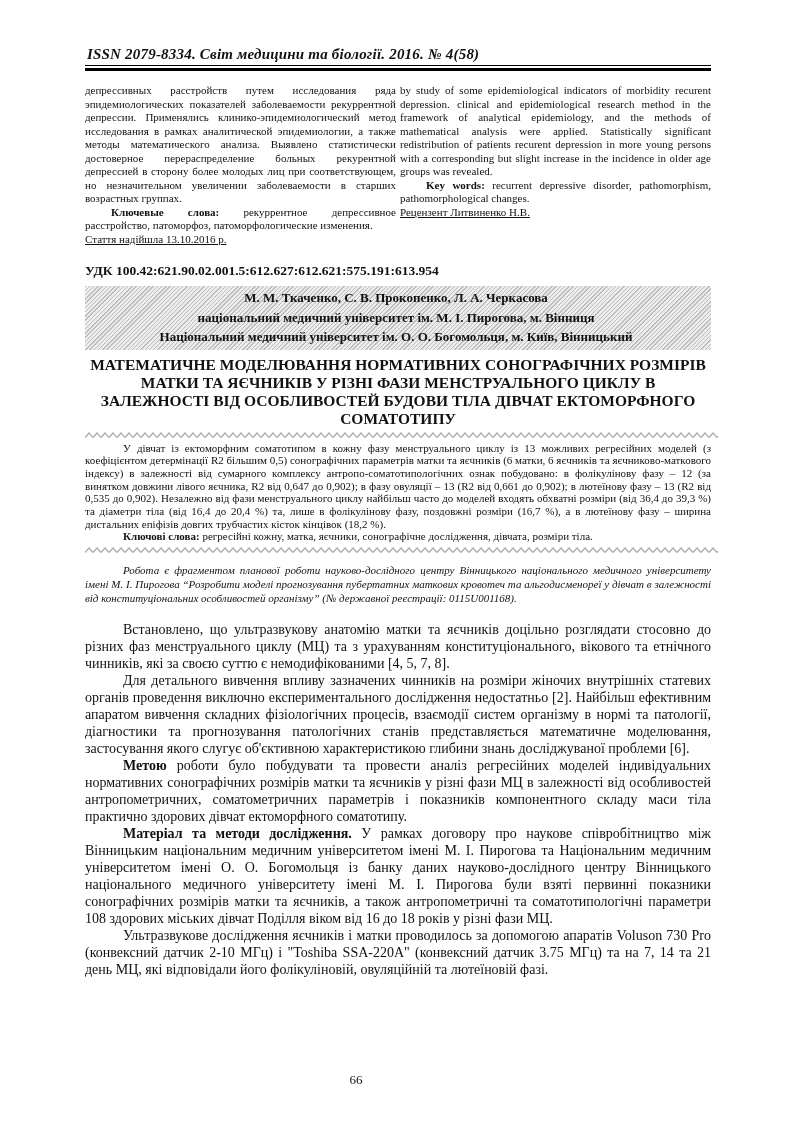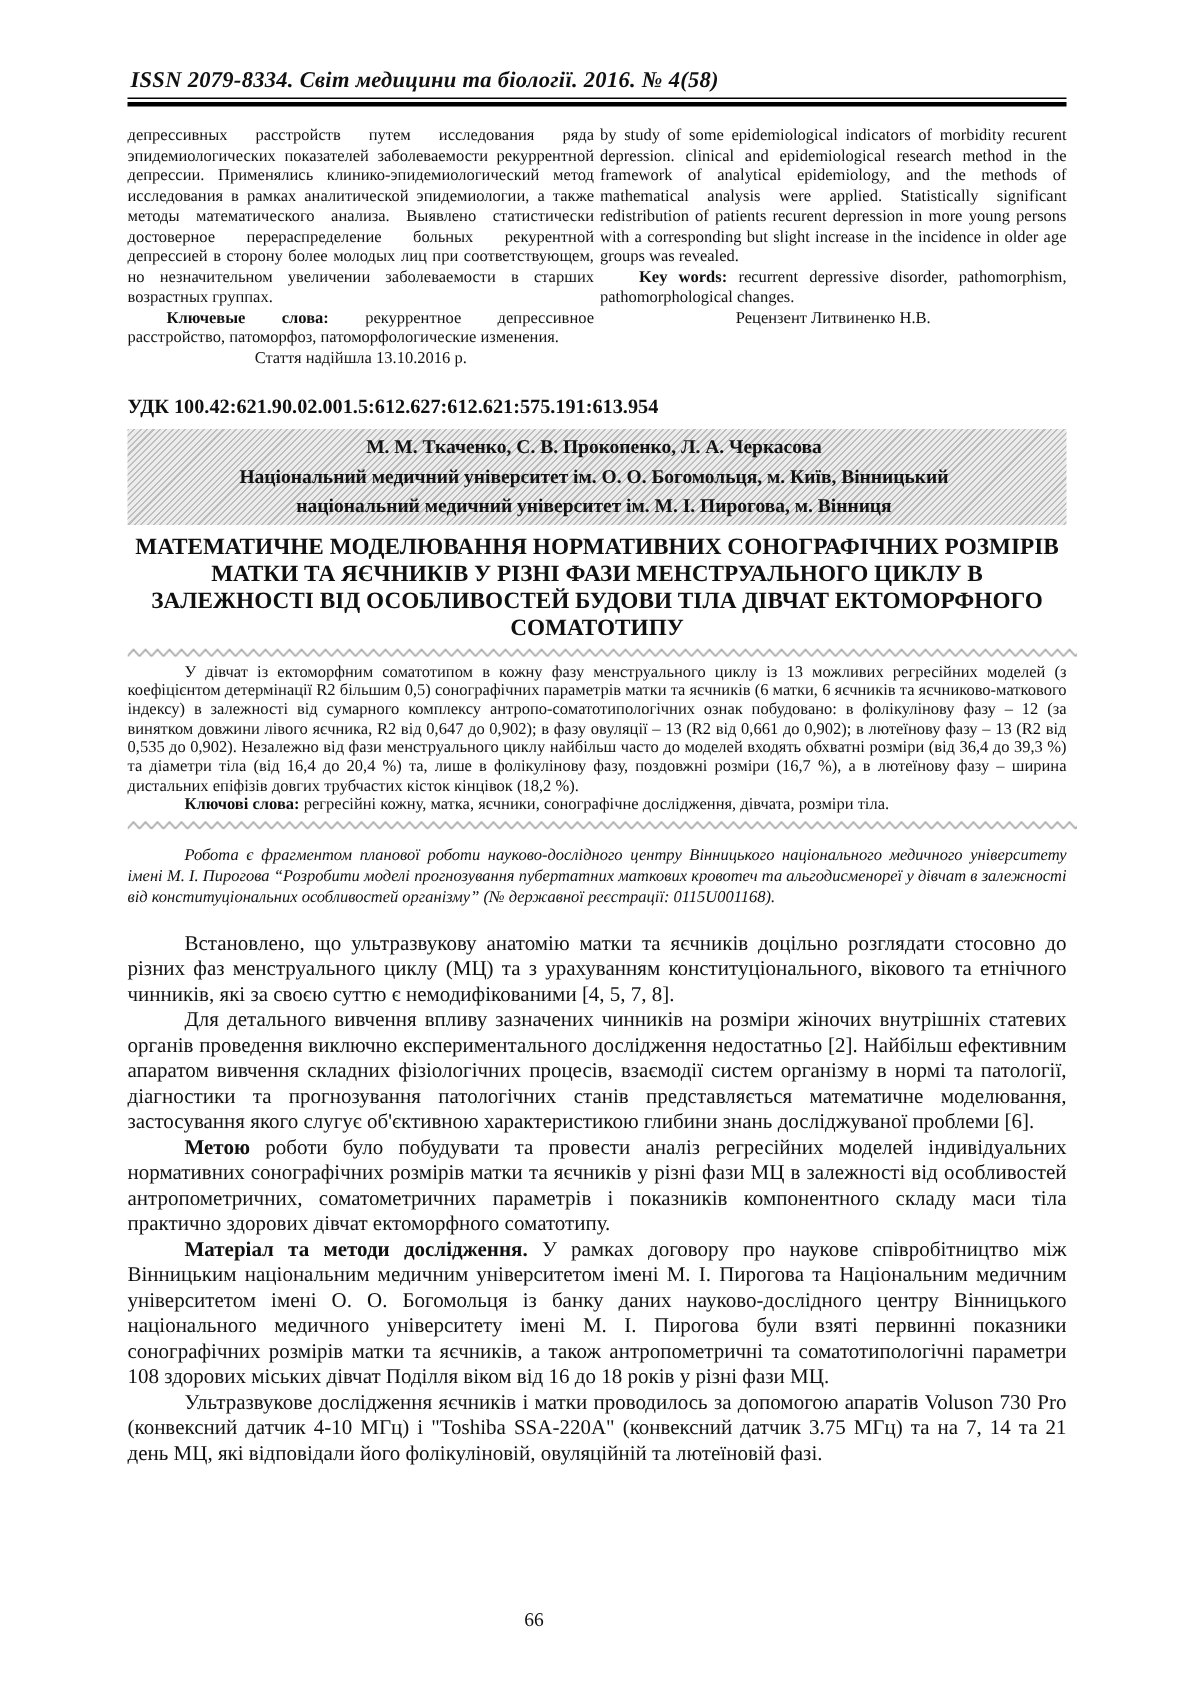--- a/index.html
+++ b/index.html
@@ -25,21 +25,21 @@
   }
 
   
   .columns {
     display: flex; gap: 4px; margin-top: 13px;
     font-size: 11px; line-height: 13.5px;
   }
   .col { flex: 1; text-align: justify; }
   .col p { margin: 0; }
   .col-keywords { text-indent: 26px; }
-  .col-right-align { text-align: center; }
+  .col-right-align { text-align: left; text-decoration: underline; }
 
   
   .udc { margin-top: 17px; font-size: 13.5px; font-weight: bold; }
 
   
   .authors-box {
     margin-top: 7px;
     background: repeating-linear-gradient(135deg, #bdbdbd 0px, #bdbdbd 1px, #ececec 1px, #ececec 3px);
     text-align: center; font-weight: bold;
     font-size: 13px; line-height: 19.5px;
@@ -94,22 +94,22 @@
       <p class="col-body">by study of some epidemiological indicators of morbidity recurent depression. clinical and epidemiological research method in the framework of analytical epidemiology, and the methods of mathematical analysis were applied. Statistically significant redistribution of patients recurent depression in more young persons with a corresponding but slight increase in the incidence in older age groups was revealed.</p>
       <p class="col-keywords"><b>Key words:</b><span> recurrent depressive disorder, pathomorphism, pathomorphological changes.</span></p>
       <p class="col-right-align">Рецензент Литвиненко Н.В.</p>
     </div>
   </div>
 
   <p class="udc">УДК 100.42:621.90.02.001.5:612.627:612.621:575.191:613.954</p>
 
   <div class="authors-box">
     <div>М. М. Ткаченко, С. В. Прокопенко, Л. А. Черкасова</div>
+    <div>національний медичний університет ім. М. І. Пирогова, м. Вінниця</div>
     <div>Національний медичний університет ім. О. О. Богомольця, м. Київ, Вінницький</div>
-    <div>національний медичний університет ім. М. І. Пирогова, м. Вінниця</div>
   </div>
 
   <h1 class="title">МАТЕМАТИЧНЕ МОДЕЛЮВАННЯ НОРМАТИВНИХ СОНОГРАФІЧНИХ РОЗМІРІВ МАТКИ ТА ЯЄЧНИКІВ У РІЗНІ ФАЗИ МЕНСТРУАЛЬНОГО ЦИКЛУ В ЗАЛЕЖНОСТІ ВІД ОСОБЛИВОСТЕЙ БУДОВИ ТІЛА ДІВЧАТ ЕКТОМОРФНОГО СОМАТОТИПУ</h1>
 
   <div class="zigzag">
     <svg width="633" height="7" xmlns="http://www.w3.org/2000/svg">
       <defs>
         <pattern id="zz1" width="8" height="7" patternUnits="userSpaceOnUse">
           <path d="M0,5.5 L4,1 L8,5.5" fill="none" stroke="#aaaaaa" stroke-width="1.2"></path>
         </pattern>
@@ -134,18 +134,18 @@
     </svg>
   </div>
 
   <p class="funding">Робота є фрагментом планової роботи науково-дослідного центру Вінницького національного медичного університету імені М. І. Пирогова “Розробити моделі прогнозування пубертатних маткових кровотеч та альгодисменореї у дівчат в залежності від конституціональних особливостей організму” (№ державної реєстрації: 0115U001168).</p>
 
   <div class="body-text">
     <p><b></b><span>Встановлено, що ультразвукову анатомію матки та яєчників доцільно розглядати стосовно до різних фаз менструального циклу (МЦ) та з урахуванням конституціонального, вікового та етнічного чинників, які за своєю суттю є немодифікованими [4, 5, 7, 8].</span></p>
     <p><b></b><span>Для детального вивчення впливу зазначених чинників на розміри жіночих внутрішніх статевих органів проведення виключно експериментального дослідження недостатньо [2]. Найбільш ефективним апаратом вивчення складних фізіологічних процесів, взаємодії систем організму в нормі та патології, діагностики та прогнозування патологічних станів представляється математичне моделювання, застосування якого слугує об'єктивною характеристикою глибини знань досліджуваної проблеми [6].</span></p>
     <p><b>Метою</b><span> роботи було побудувати та провести аналіз регресійних моделей індивідуальних нормативних сонографічних розмірів матки та яєчників у різні фази МЦ в залежності від особливостей антропометричних, соматометричних параметрів і показників компонентного складу маси тіла практично здорових дівчат ектоморфного соматотипу.</span></p>
     <p><b>Матеріал та методи дослідження.</b><span> У рамках договору про наукове співробітництво між Вінницьким національним медичним університетом імені М. І. Пирогова та Національним медичним університетом імені О. О. Богомольця із банку даних науково-дослідного центру Вінницького національного медичного університету імені М. І. Пирогова були взяті первинні показники сонографічних розмірів матки та яєчників, а також антропометричні та соматотипологічні параметри 108 здорових міських дівчат Поділля віком від 16 до 18 років у різні фази МЦ.</span></p>
-    <p><b></b><span>Ультразвукове дослідження яєчників і матки проводилось за допомогою апаратів Voluson 730 Pro (конвексний датчик 4-10 МГц) і "Toshiba SSA-220A" (конвексний датчик 3.75 МГц) та на 7, 14 та 21 день МЦ, які відповідали його фолікуліновій, овуляційній та лютеїновій фазі.</span></p>
+    <p><b></b><span>Ультразвукове дослідження яєчників і матки проводилось за допомогою апаратів Voluson 730 Pro (конвексний датчик 2-10 МГц) і "Toshiba SSA-220A" (конвексний датчик 3.75 МГц) та на 7, 14 та 21 день МЦ, які відповідали його фолікуліновій, овуляційній та лютеїновій фазі.</span></p>
   </div>
 
 </div>
 
 <div class="page-number">66</div>
 
 </body></html>

